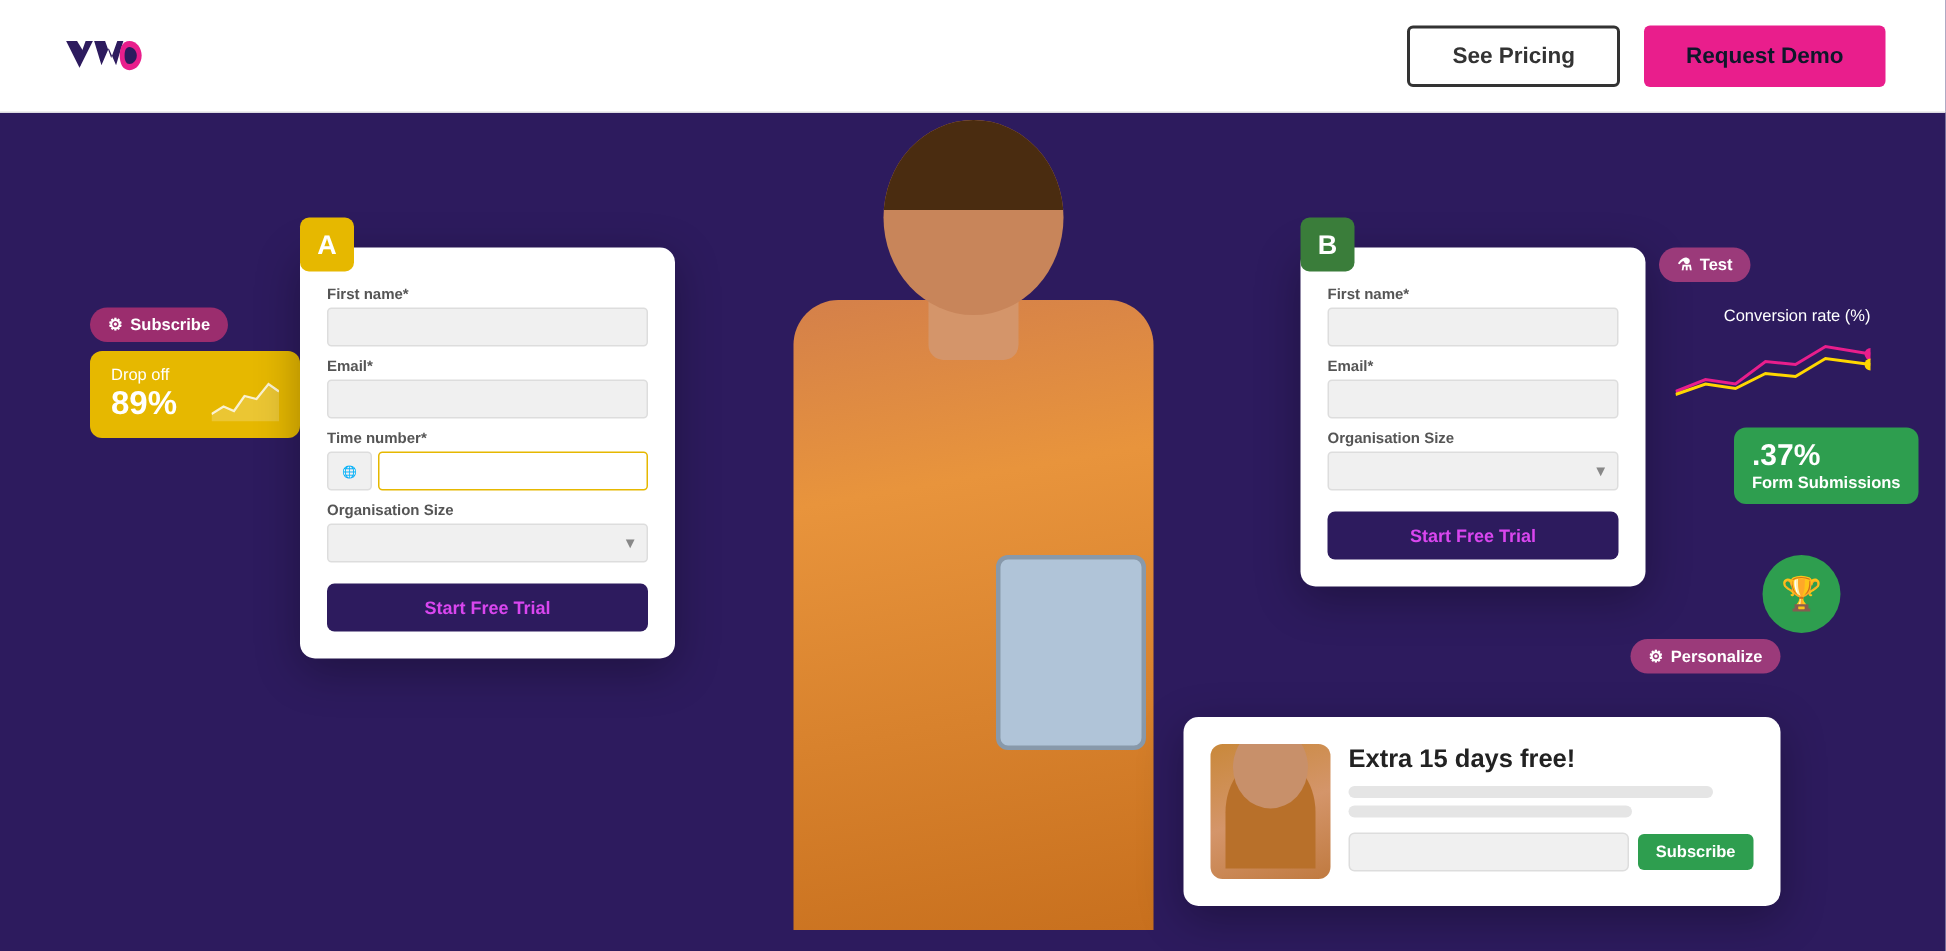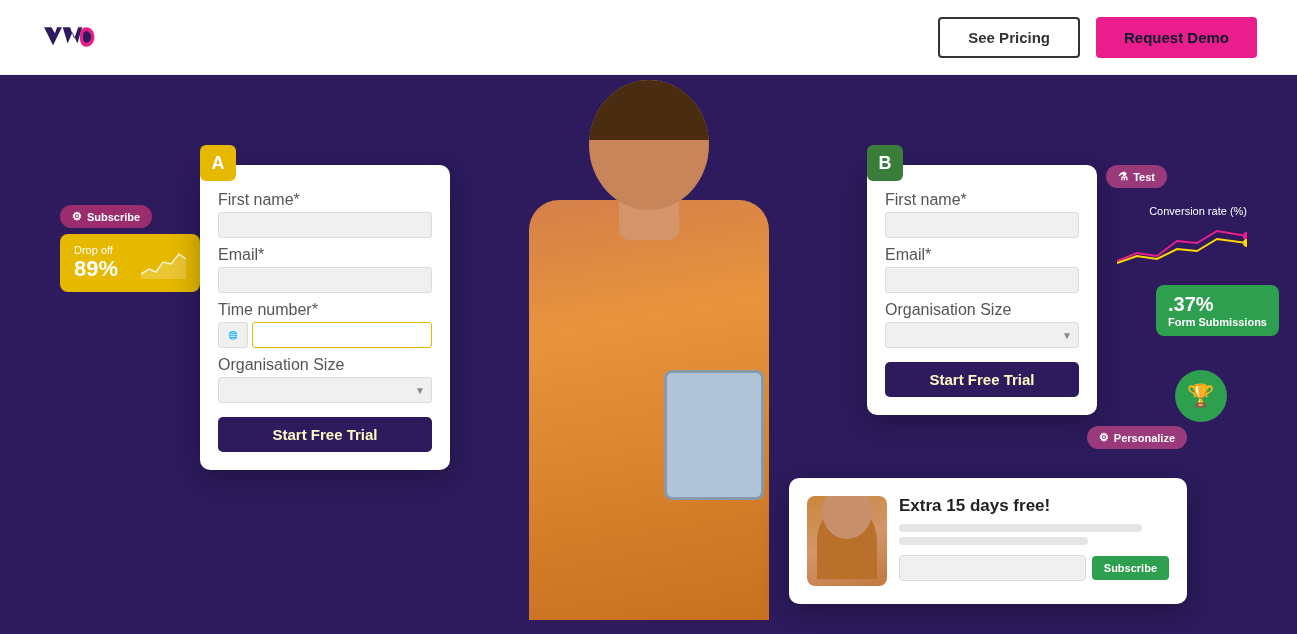--- a/index.html
+++ b/index.html
@@ -107,24 +107,25 @@
       font-size: 18px;
       width: 36px;
       height: 36px;
       display: flex;
       align-items: center;
       justify-content: center;
       border-radius: 6px;
     }
 
     .form-field-label {
-      font-size: 16px;
+      font-size: 10px;
       color: #555;
       margin-bottom: 3px;
       margin-top: 8px;
+      font-weight: bold;
     }
 
     .form-field-input {
       width: 100%;
       height: 26px;
       background: #f0f0f0;
       border: 1px solid #ddd;
       border-radius: 3px;
     }
 
@@ -135,24 +136,24 @@
 
     .form-field-input.dropdown {
       background: #f0f0f0;
       position: relative;
     }
 
     .form-btn {
       width: 100%;
       margin-top: 14px;
       background: #2d1b5e;
-      color: #fef9c3;
+      color: #d946ef;
       border: none;
       padding: 9px 0;
-      font-size: 15px;
+      font-size: 12px;
       font-weight: 600;
       border-radius: 5px;
       cursor: pointer;
     }
 
     .phone-input-row {
       display: flex;
       gap: 4px;
     }
 
@@ -262,21 +263,21 @@
     }
 
     .insights-stat-card {
       background: #e6b800;
       border-radius: 8px;
       padding: 10px 14px;
       width: 140px;
       margin-bottom: 8px;
       display: flex;
       justify-content: space-between;
-      align-items: flex-start;
+      align-items: center;
     }
 
     .stat-label {
       font-size: 11px;
       color: #fff;
       font-weight: 500;
     }
 
     .stat-value {
       font-size: 22px;

